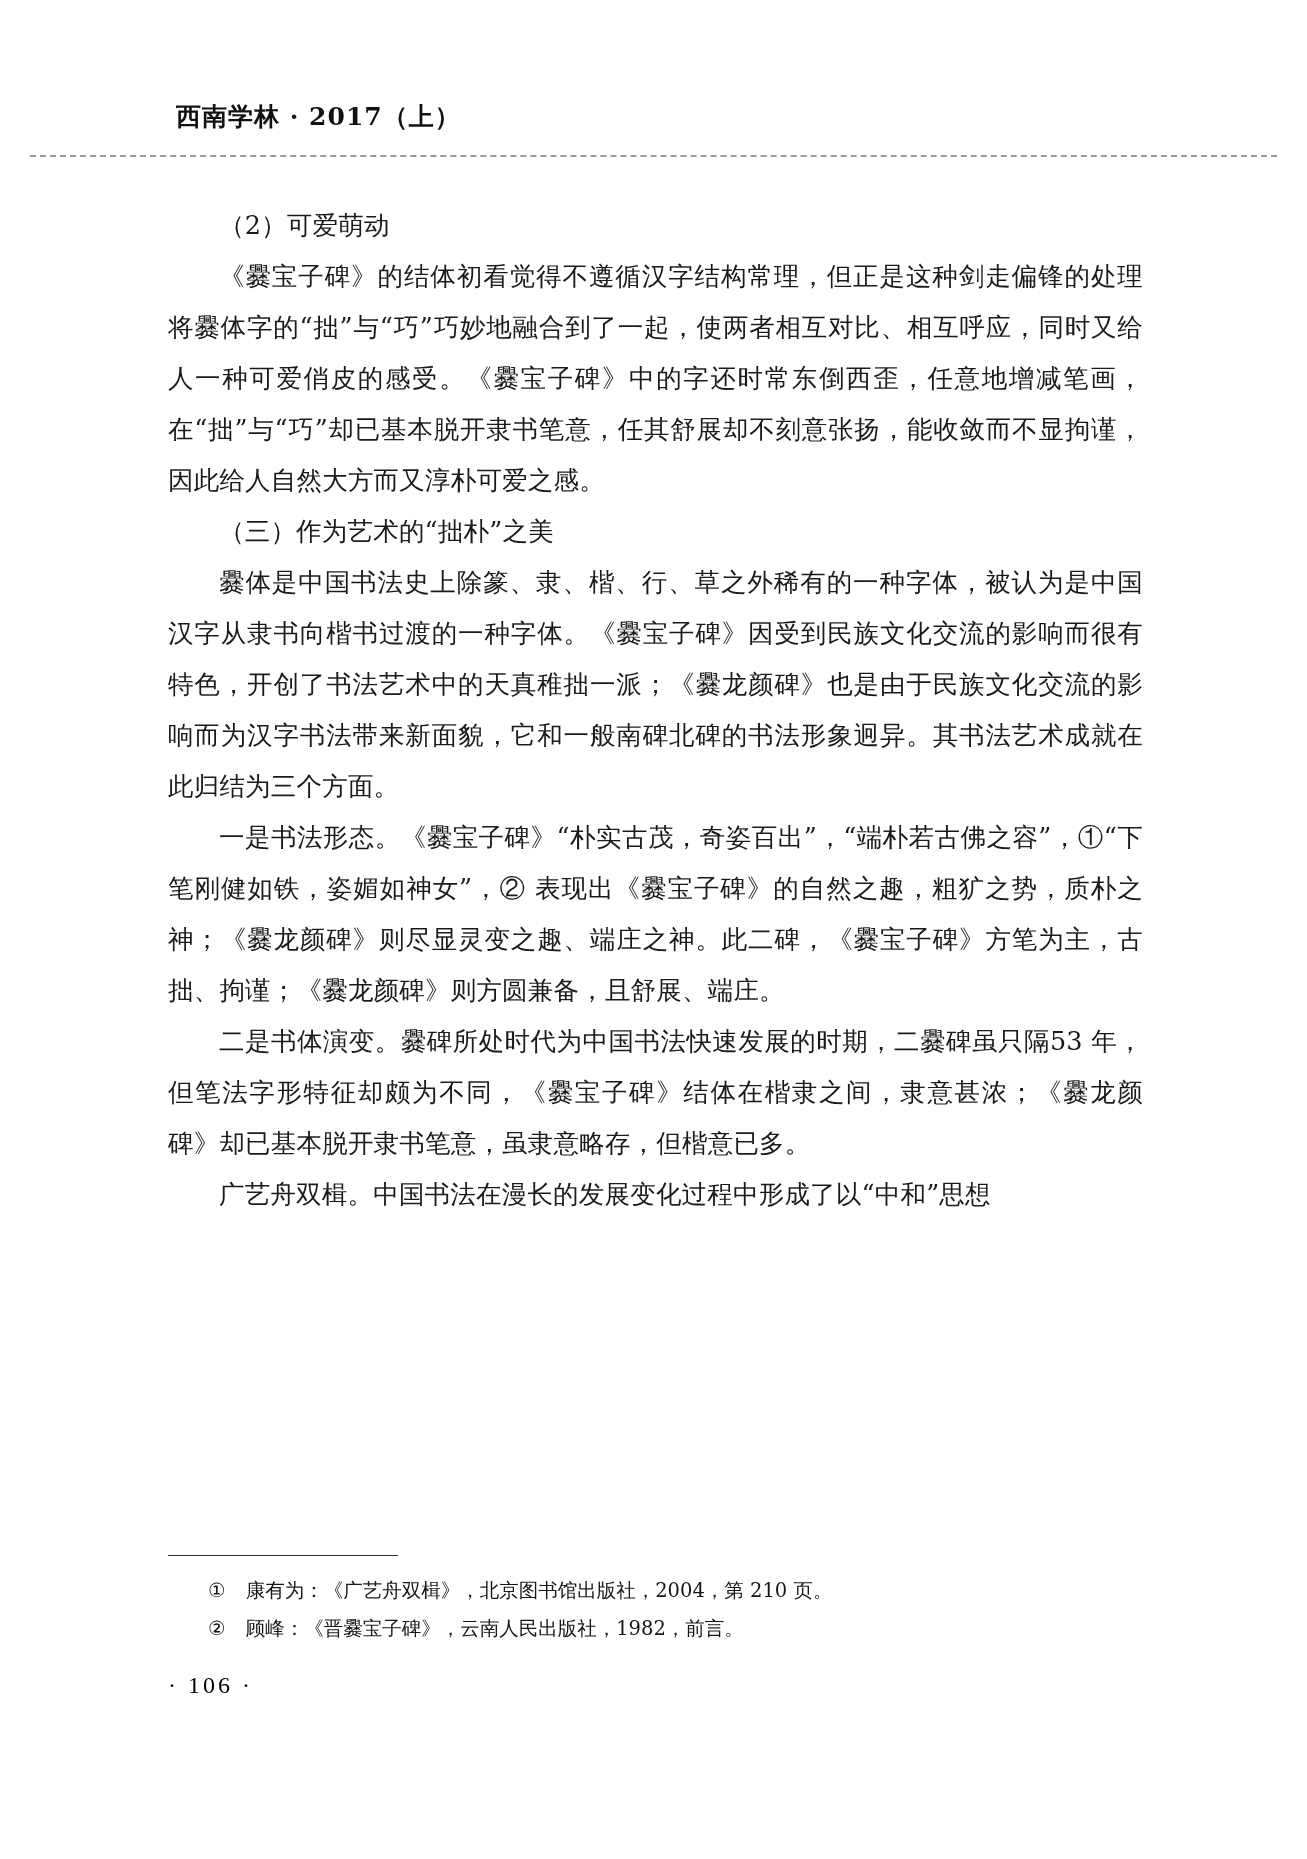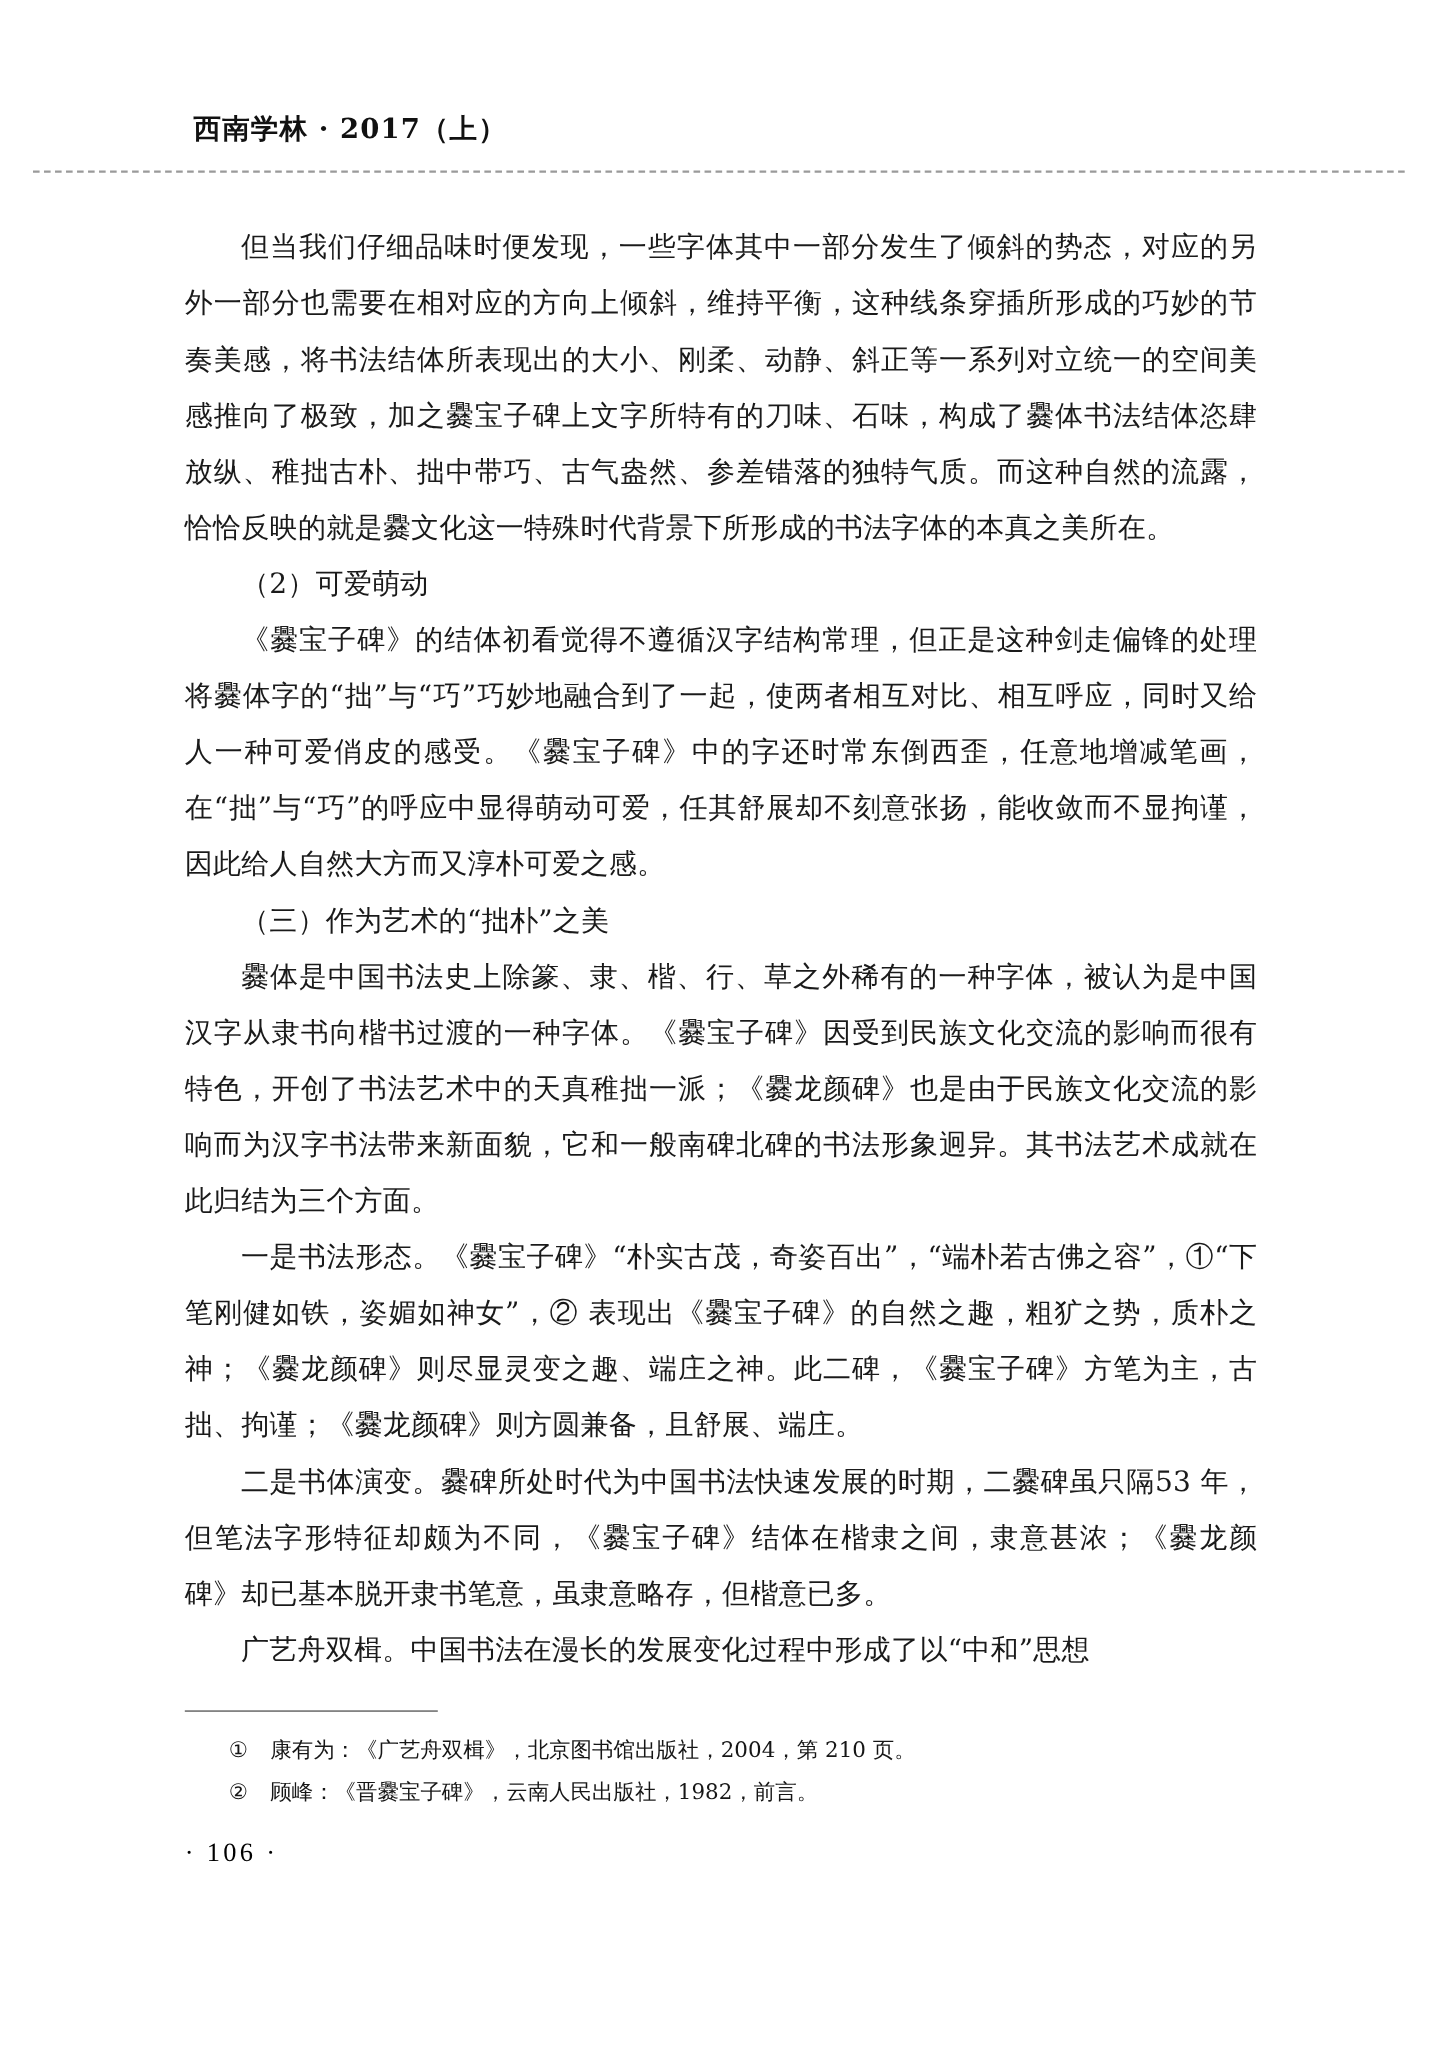--- a/index.html
+++ b/index.html
@@ -105,23 +105,22 @@
 <body>
 
 <div class="page">
 
   <div class="header">
     <div class="header-title">西南学林 · 2017（上）</div>
   </div>
   <div class="header-rule"></div>
 
   <div class="content">
-    <p class="para indent">但当我们仔细品味时便发现，一些字体其中一部分发生了倾斜的势态，对应的另外一部分也需要在相对应的方向上倾斜，维持平衡，这种线条穿插所形成的巧妙的节奏美感，将书法结体所表现出的大小、刚柔、动静、斜正等一系列对立统一的空间美感推向了极致，加之爨宝子碑上文字所特有的刀味、石味，构成了爨体书法结体恣肆放纵、稚拙古朴、拙中带巧、古气盎然、参差错落的独特气质。而这种自然的流露，恰恰反映的就是爨文化这一特殊时代背景下所形成的书法字体的本真之美所在。</p>
     <p class="para indent">（2）可爱萌动</p>
-    <p class="para indent">《爨宝子碑》的结体初看觉得不遵循汉字结构常理，但正是这种剑走偏锋的处理将爨体字的“拙”与“巧”巧妙地融合到了一起，使两者相互对比、相互呼应，同时又给人一种可爱俏皮的感受。《爨宝子碑》中的字还时常东倒西歪，任意地增减笔画，在“拙”与“巧”的呼应中显得萌动可爱，任其舒展却不刻意张扬，能收敛而不显拘谨，因此给人自然大方而又淳朴可爱之感。</p>
+    <p class="para indent">《爨宝子碑》的结体初看觉得不遵循汉字结构常理，但正是这种剑走偏锋的处理将爨体字的“拙”与“巧”巧妙地融合到了一起，使两者相互对比、相互呼应，同时又给人一种可爱俏皮的感受。《爨宝子碑》中的字还时常东倒西歪，任意地增减笔画，在“拙”与“巧”却已基本脱开隶书笔意，任其舒展却不刻意张扬，能收敛而不显拘谨，因此给人自然大方而又淳朴可爱之感。</p>
     <p class="para heading">（三）作为艺术的“拙朴”之美</p>
     <p class="para indent">爨体是中国书法史上除篆、隶、楷、行、草之外稀有的一种字体，被认为是中国汉字从隶书向楷书过渡的一种字体。《爨宝子碑》因受到民族文化交流的影响而很有特色，开创了书法艺术中的天真稚拙一派；《爨龙颜碑》也是由于民族文化交流的影响而为汉字书法带来新面貌，它和一般南碑北碑的书法形象迥异。其书法艺术成就在此归结为三个方面。</p>
     <p class="para indent">一是书法形态。《爨宝子碑》“朴实古茂，奇姿百出”，“端朴若古佛之容”，①“下笔刚健如铁，姿媚如神女”，② 表现出《爨宝子碑》的自然之趣，粗犷之势，质朴之神；《爨龙颜碑》则尽显灵变之趣、端庄之神。此二碑，《爨宝子碑》方笔为主，古拙、拘谨；《爨龙颜碑》则方圆兼备，且舒展、端庄。</p>
     <p class="para indent">二是书体演变。爨碑所处时代为中国书法快速发展的时期，二爨碑虽只隔53 年，但笔法字形特征却颇为不同，《爨宝子碑》结体在楷隶之间，隶意甚浓；《爨龙颜碑》却已基本脱开隶书笔意，虽隶意略存，但楷意已多。</p>
     <p class="para indent">广艺舟双楫。中国书法在漫长的发展变化过程中形成了以“中和”思想</p>
   </div>
 
   <div class="footnote-rule"></div>
 
   <div class="footnotes">

